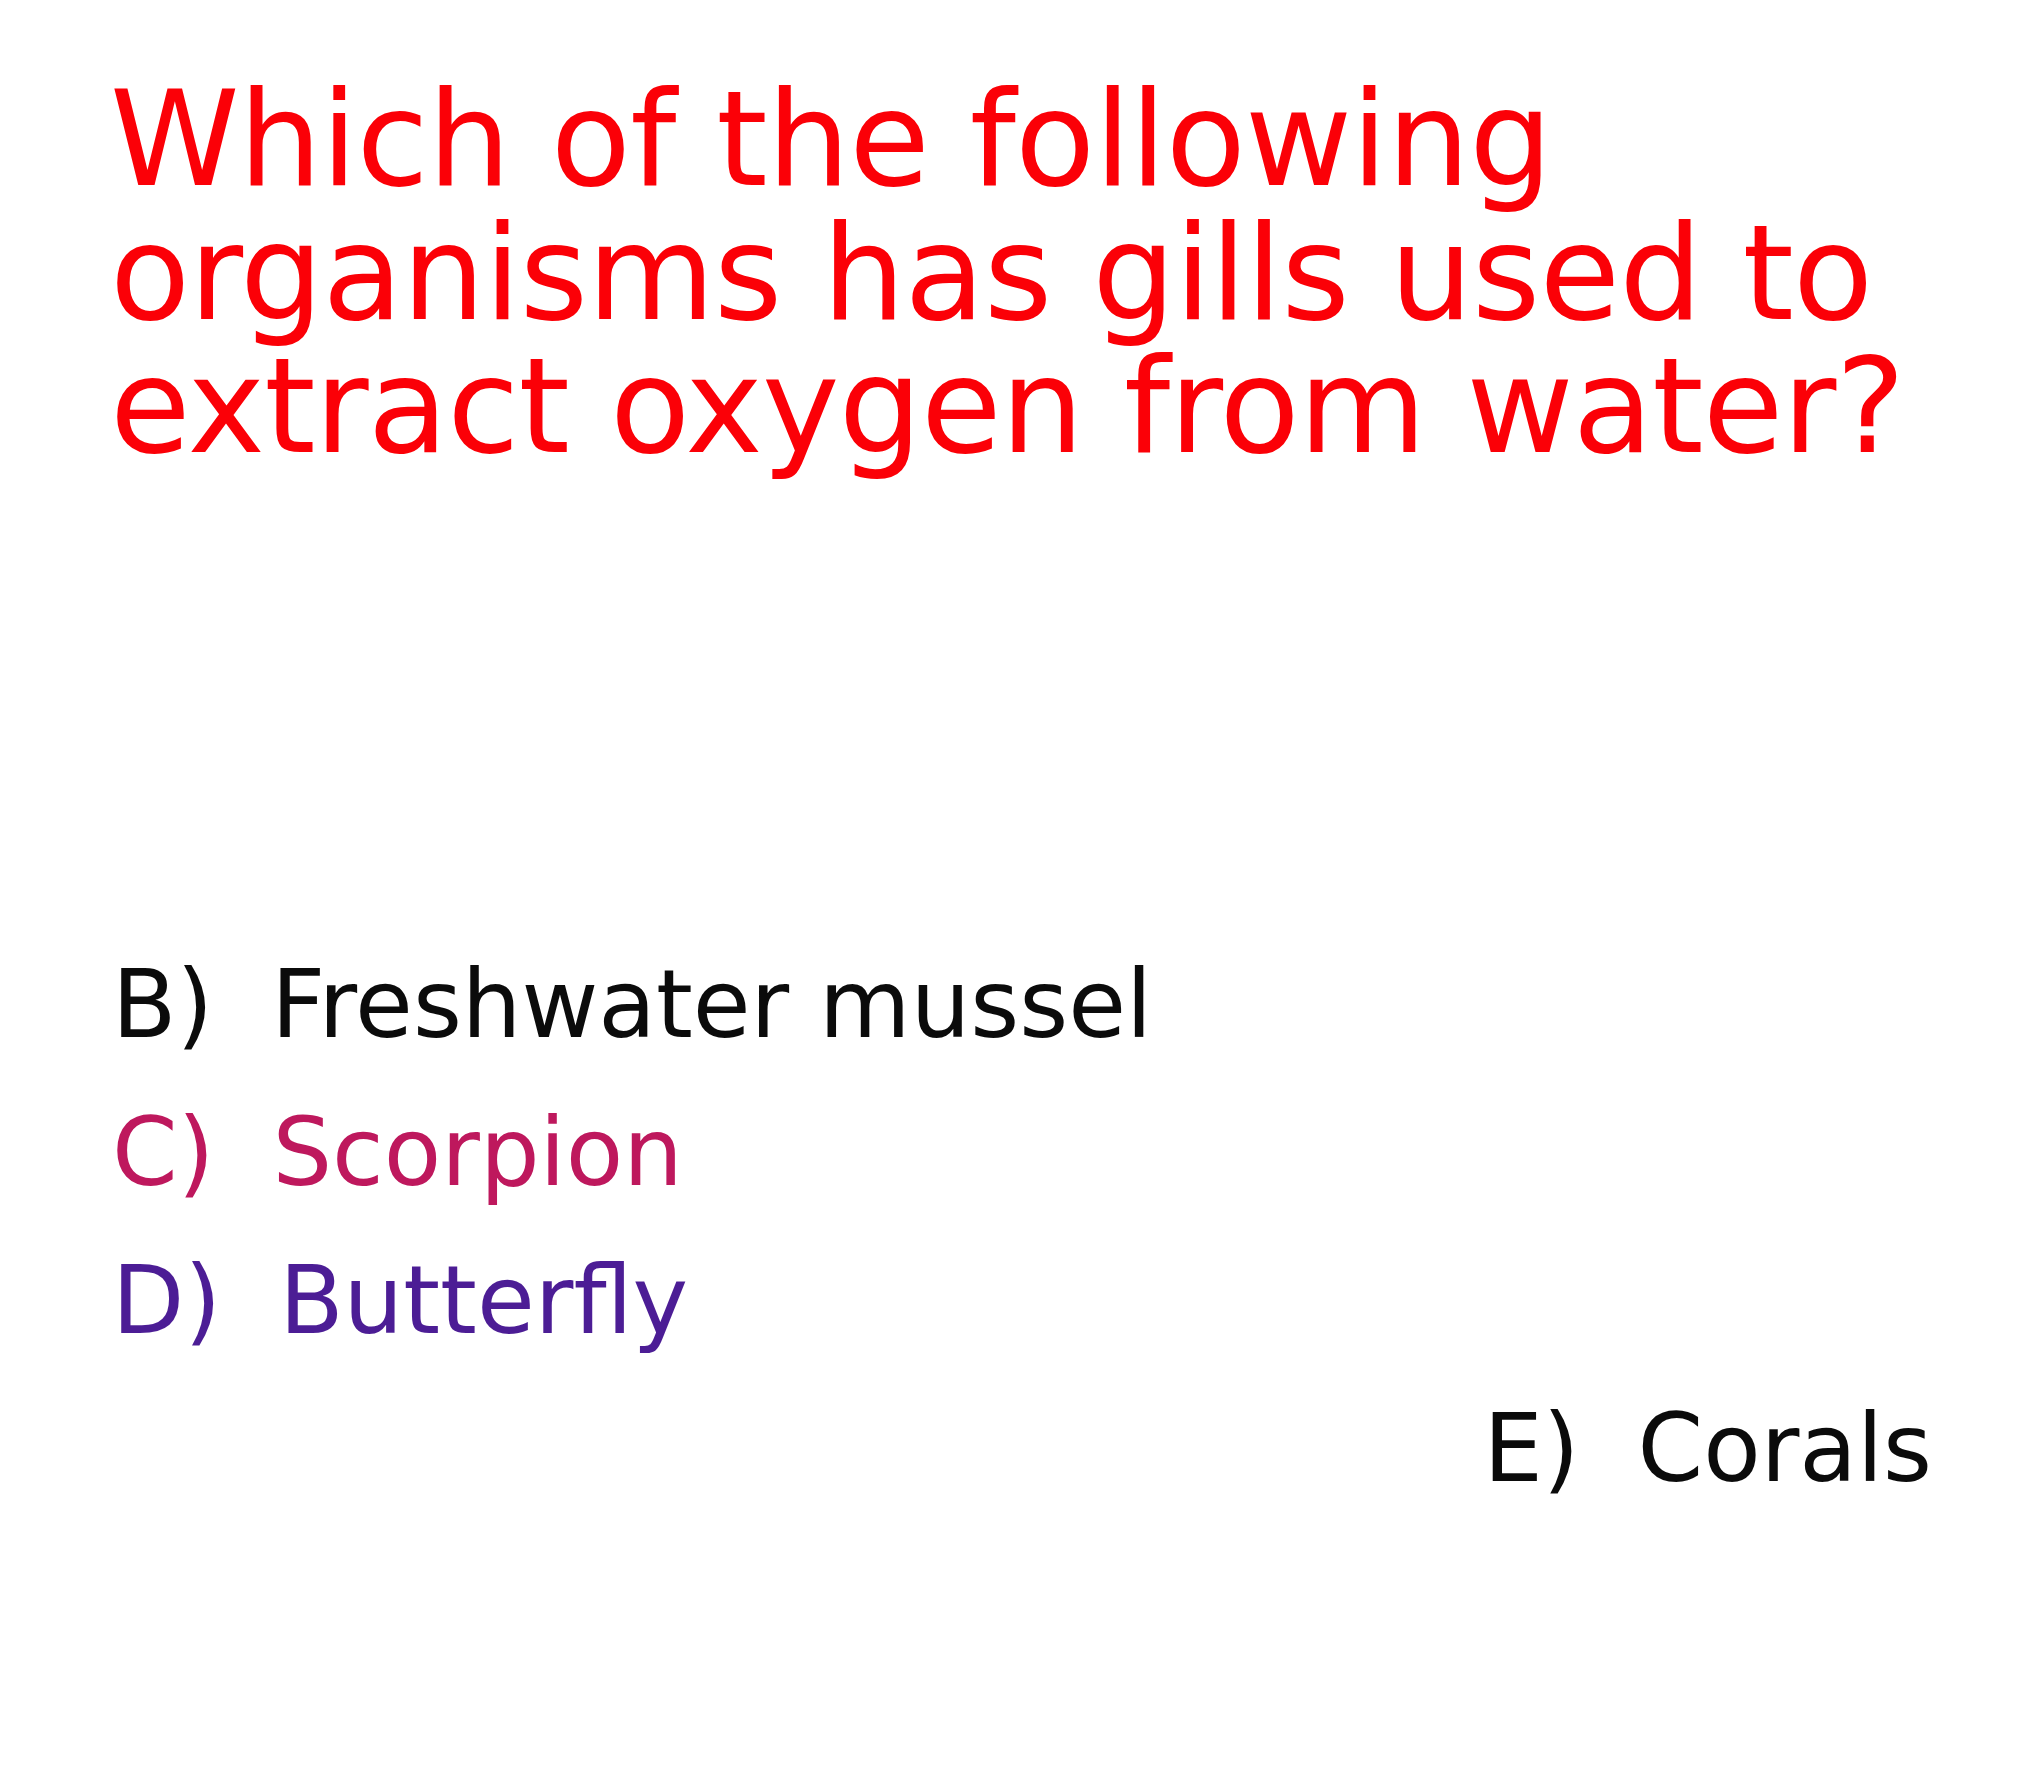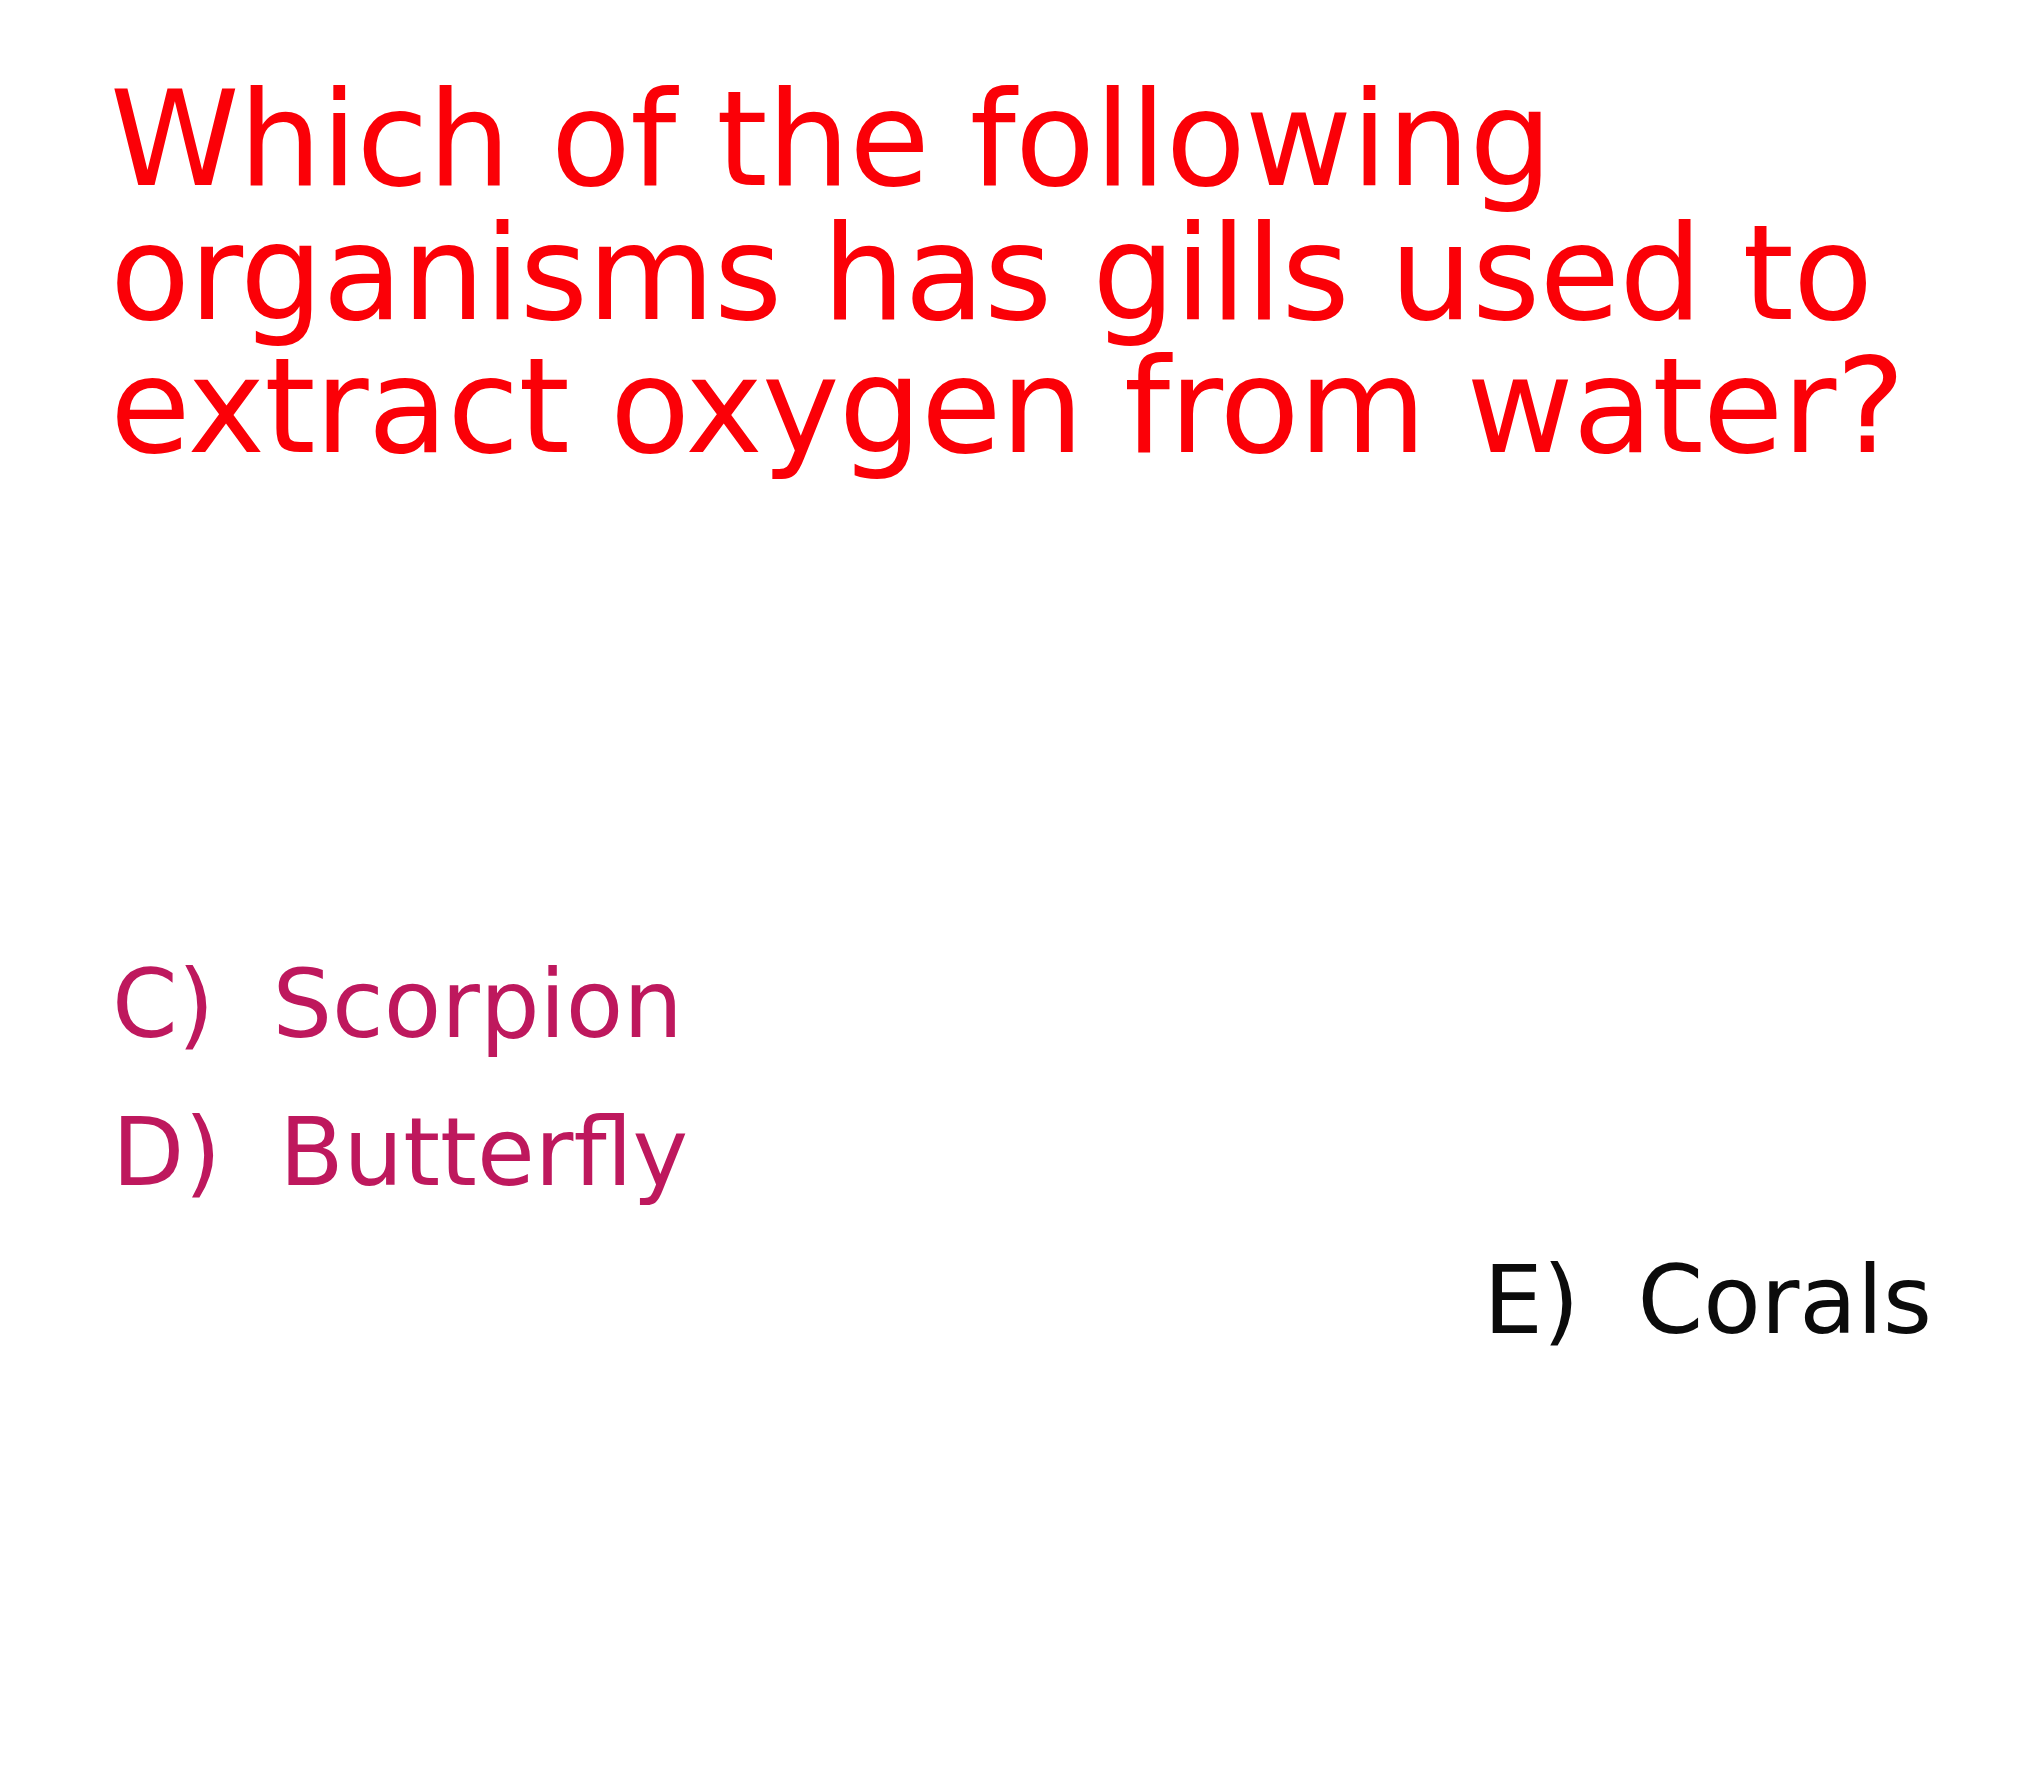--- a/index.html
+++ b/index.html
@@ -84,26 +84,29 @@
 
 <div class="slide" style="background: rgb(255, 255, 255);">
 
   <div class="question-block">
     <p class="question-text" style="color: rgb(251, 0, 7);">Which of the following organisms has gills used to extract oxygen from water?</p>
   </div>
 
   <div class="options-block">
 
 
+    <div class="option-row" style="color: rgb(11, 11, 11);">
+      <span class="option-label">B) </span><span class="option-answer">Freshwater mussel</span>
+    </div>
 
     <div class="option-row" style="color: #be185d;">
       <span class="option-label">C) </span><span class="option-answer">Scorpion</span>
     </div>
 
-    <div class="option-row" style="color: #be185d;">
+    <div class="option-row" style="color: #4c1d95;">
       <span class="option-label">D) </span><span class="option-answer">Butterfly</span>
     </div>
 
     <div class="option-row" style="color: rgb(11, 11, 11);">
       <span class="option-label">E) </span><span class="option-answer">Corals</span>
     </div>
 
   </div>
 
 </div>

